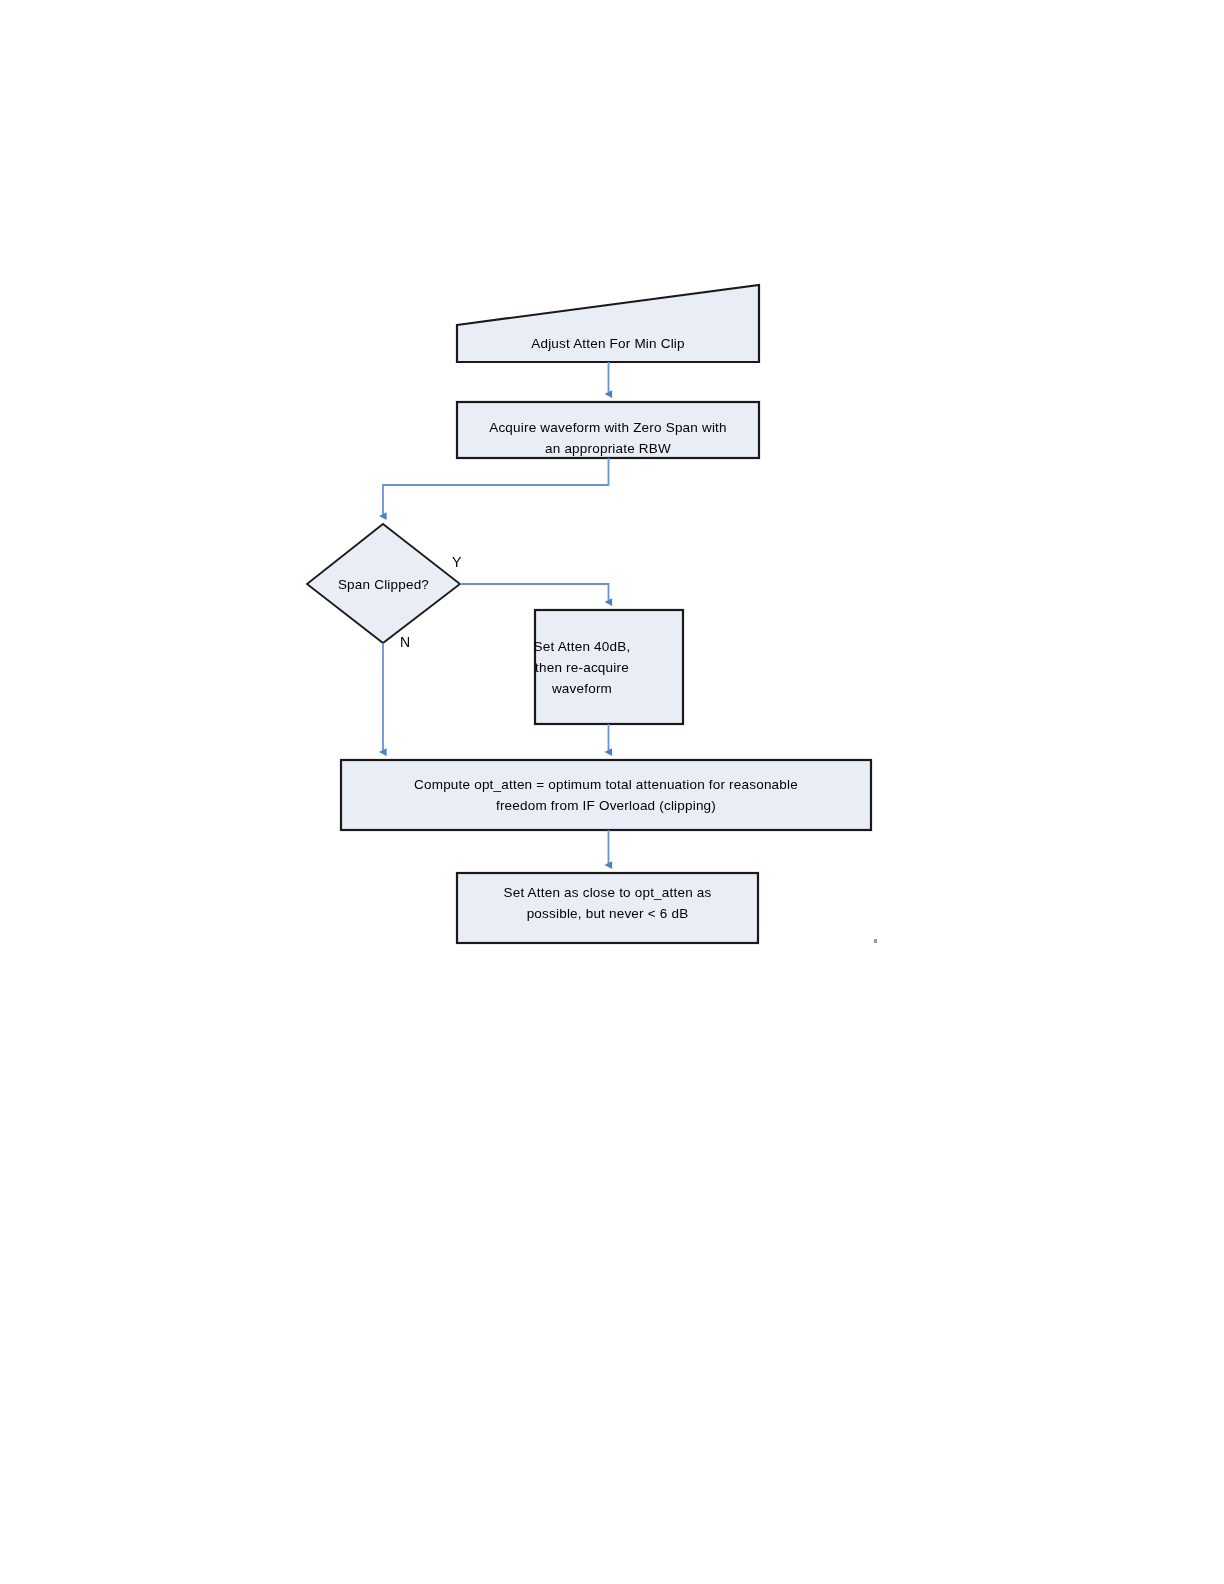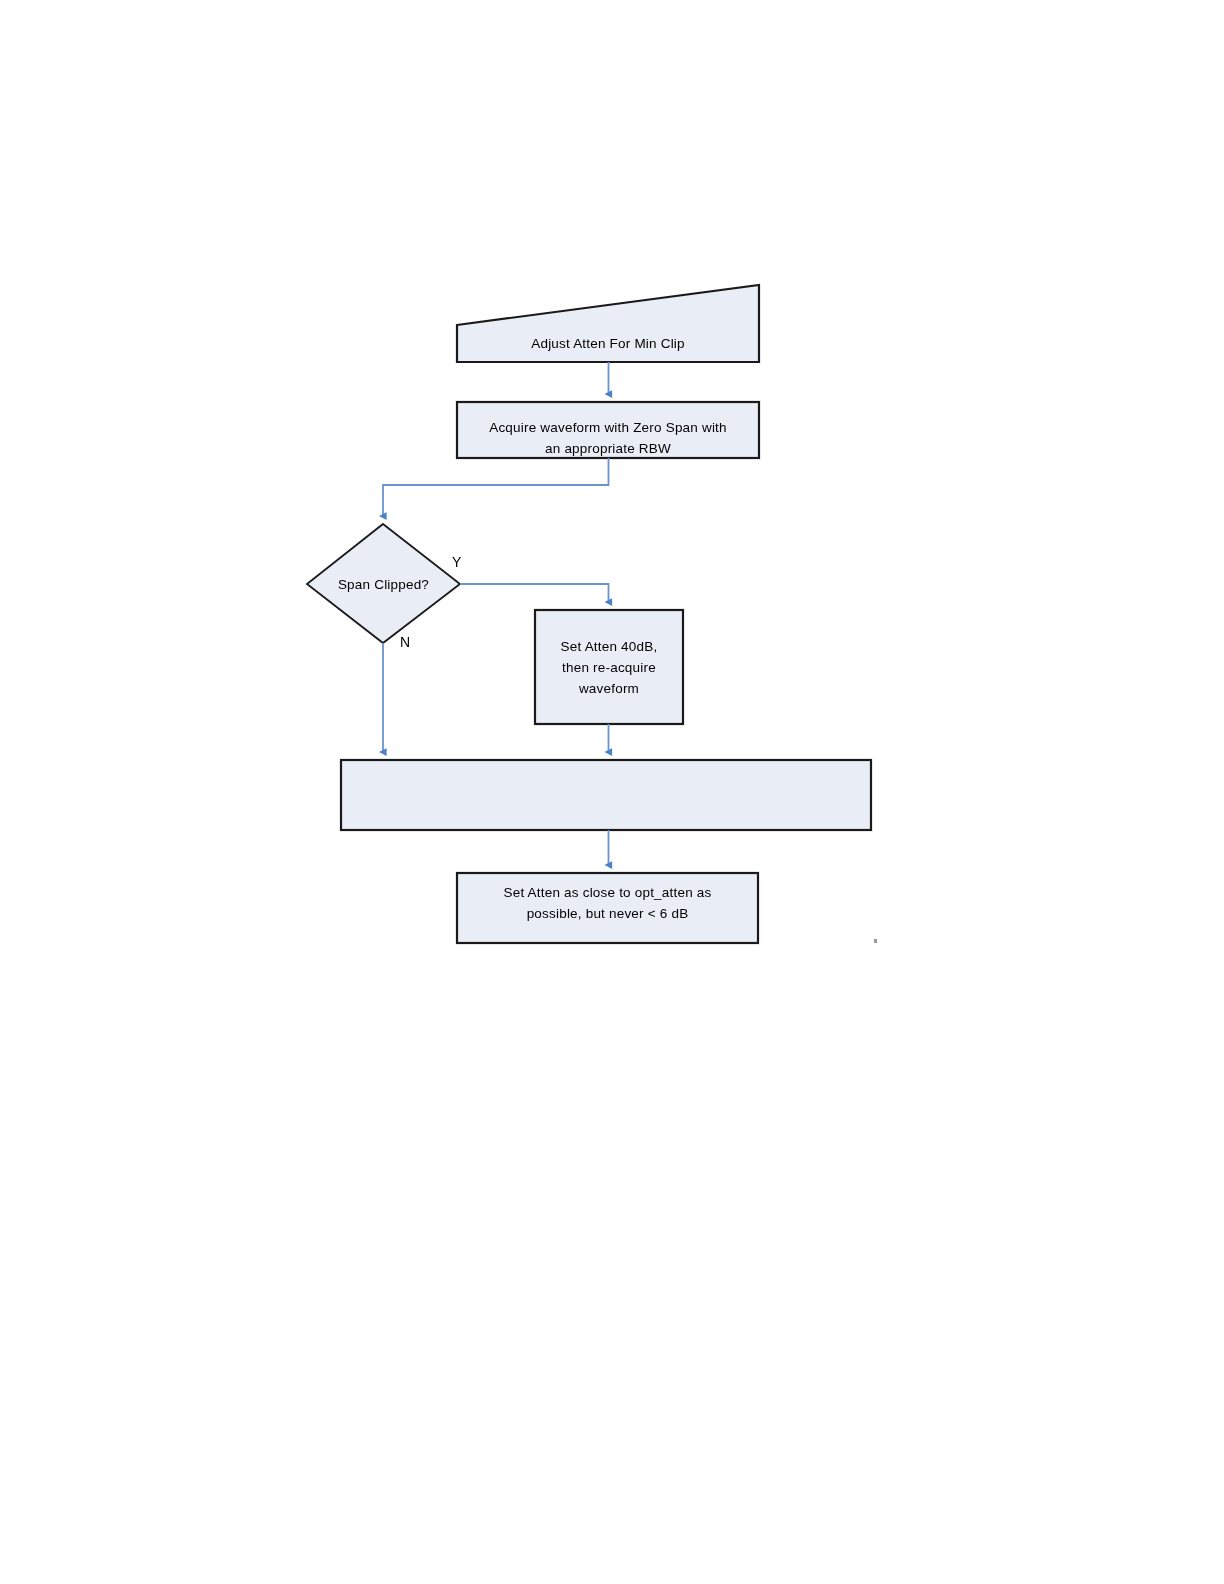--- a/index.html
+++ b/index.html
@@ -95,24 +95,26 @@
     <path d="M 608.5 806 L 608.5 841" fill="none" stroke="#6a93cf" stroke-width="1.8" marker-end="url(#arrowhead)"></path>
   </svg>
 
   <div class="node-text" style="left:457px; top:301px; width:302px; height:37px;">Adjust Atten For Min Clip</div>
 
   <div class="node-text" style="left:457px; top:378px; width:302px; height:72px;border-radius:6px;">Acquire waveform with Zero Span with
 an appropriate RBW</div>
 
   <div class="node-text" style="left:307px; top:540px; width:153px; height:40px;">Span Clipped?</div>
 
-  <div class="node-text" style="left:535px; top:586px; width:148px; height:114px;">Set Atten 40dB,
+  <div class="node-text" style="left:508px; top:586px; width:148px; height:114px;">Set Atten 40dB,
 then re-acquire
 waveform</div>
 
+  <div class="node-text" style="left:341px; top:736px; width:530px; height:70px;">Compute opt_atten = optimum total attenuation for reasonable
+freedom from IF Overload (clipping)</div>
 
   <div class="node-text" style="left:457px; top:849px; width:301px; height:60px;">Set Atten as close to opt_atten as
 possible, but never &lt; 6 dB</div>
 
   <div class="branch-label" style="left:452px; top:530px;">Y</div>
 
   <div class="branch-label" style="left:400px; top:610px;">N</div>
 
   <div class="speck" style="left:874px; top:915px;"></div>
 

